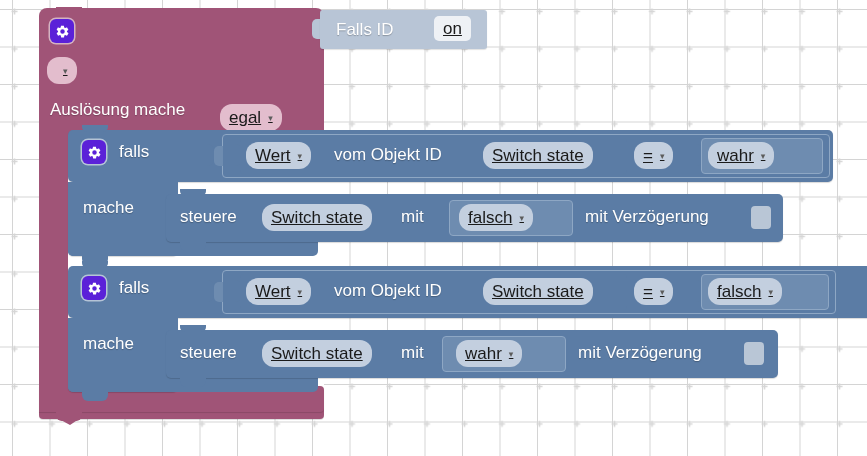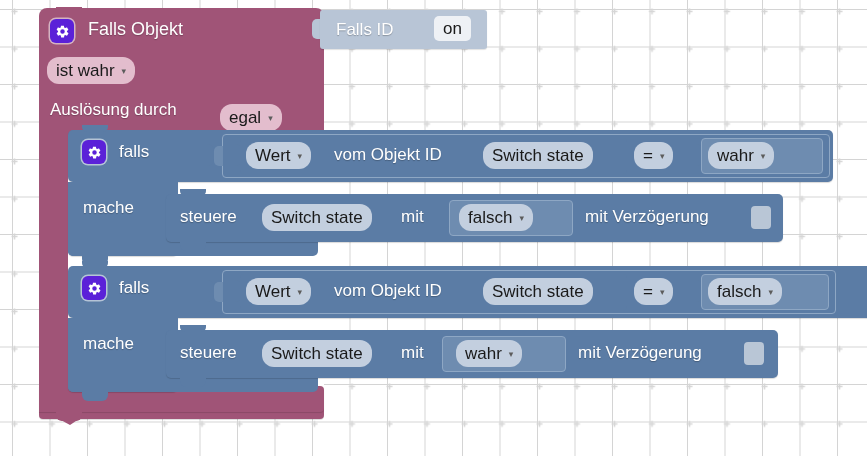--- a/index.html
+++ b/index.html
@@ -153,20 +153,21 @@
     display: inline-flex;
     align-items: center;
     box-sizing: border-box;
     white-space: nowrap;
     font-size: 17px;
     color: #1a1a1a;
     border-radius: 12px;
     padding: 0 9px;
     height: 27px;
     line-height: 27px;
+    text-decoration: underline;
   }
   .field.pink  { background: #e3bdcd; }
   .field.blue  { background: #c3cfdf; }
   .field.white { background: #eef1f5; border-radius: 5px; }
   .field .caret {
     margin-left: 7px;
     font-size: 9px;
     color: #5c5c5c;
     transform: translateY(1px);
   }
@@ -239,35 +240,33 @@
 
   <div class="hat-bottom-bar"></div>
   <div class="hat-tab"></div>
 
   <div class="gear" style="left:50px; top:19px;">
     <svg width="15" height="15" viewBox="0 0 24 24" fill="#ffffff" aria-hidden="true">
       <path d="M19.1 12.9a7.6 7.6 0 0 0 0-1.8l2-1.6a.5.5 0 0 0 .1-.6l-1.9-3.3a.5.5 0 0 0-.6-.2l-2.4 1a7.4 7.4 0 0 0-1.6-.9l-.4-2.5a.5.5 0 0 0-.5-.4h-3.8a.5.5 0 0 0-.5.4l-.4 2.5c-.6.2-1.1.5-1.6.9l-2.4-1a.5.5 0 0 0-.6.2L2.8 8.9a.5.5 0 0 0 .1.6l2 1.6a7.6 7.6 0 0 0 0 1.8l-2 1.6a.5.5 0 0 0-.1.6l1.9 3.3c.1.2.4.3.6.2l2.4-1c.5.4 1 .7 1.6.9l.4 2.5c0 .2.2.4.5.4h3.8c.3 0 .5-.2.5-.4l.4-2.5c.6-.2 1.1-.5 1.6-.9l2.4 1c.2.1.5 0 .6-.2l1.9-3.3a.5.5 0 0 0-.1-.6zM12 15.6A3.6 3.6 0 1 1 12 8.4a3.6 3.6 0 0 1 0 7.2z"></path>
     </svg>
   </div>
 
-  <div class="label lg" style="left:88px; top:20px;">Falls Objekt</div>
 
   <div class="objid-socket"></div>
   <div class="objid-plug"></div>
   <div class="blk objid">
     <span class="label" style="left:16px; top:11px;">Falls ID</span>
     <span class="field white" style="left:114px; top:6px; height:25px; line-height:25px;">on</span>
   </div>
 
   <div class="field pink" style="left:47px; top:57px;">
-    <span>ist wahr</span>
-    <span class="caret">▾</span>
-  </div>
-
-  <div class="label" style="left:50px; top:101px;">Auslösung durch</div>
+    <span class="caret">▾</span>
+  </div>
+
+  <div class="label" style="left:50px; top:101px;">Auslösung mache</div>
   <div class="field pink" style="left:220px; top:104px;">
     <span>egal</span>
     <span class="caret">▾</span>
   </div>
 
   <div class="blk ifblk" style="left:68px; top:130px; width:765px; height:52px;"></div>
 
   <div class="blk sblue" style="left:68px; top:182px; width:110px; height:74px; border-radius:0 0 5px 5px; box-shadow:0 1px 1px rgba(0,0,0,.15);"></div>
   <div class="blk sblue" style="left:68px; top:240px; width:250px; height:16px; border-radius:0 0 5px 5px;"></div>
   <div class="blk sblue" style="left:82px; top:256px; width:26px; height:9px; border-radius:0 0 6px 6px;"></div>

